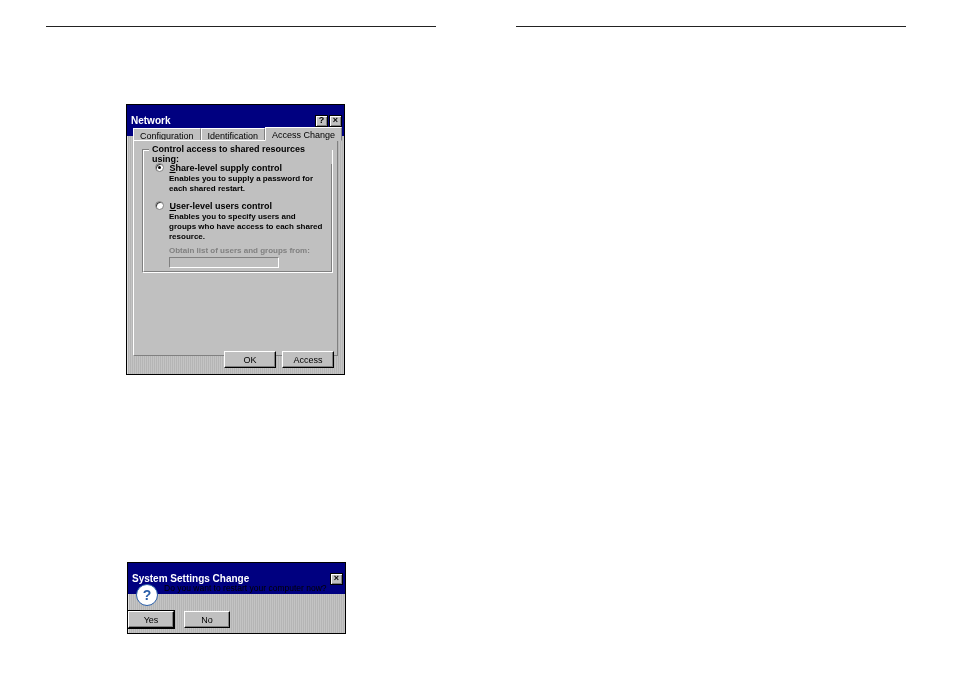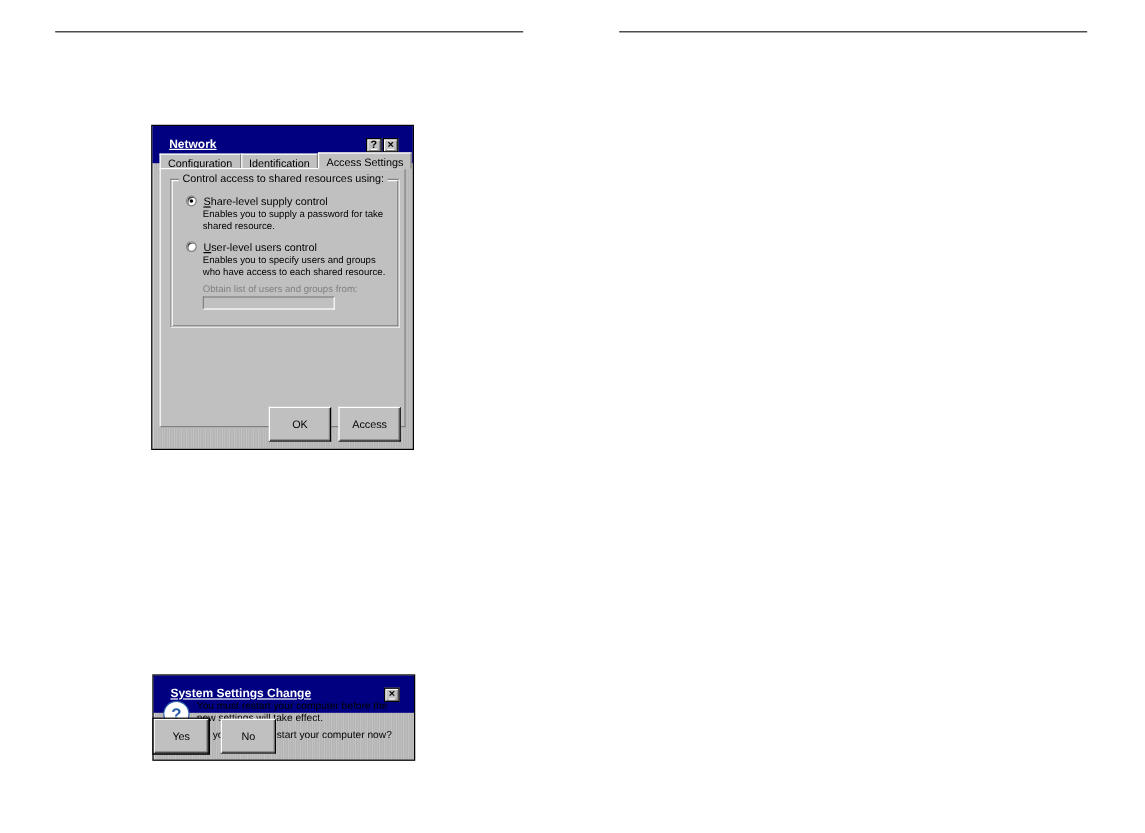--- a/index.html
+++ b/index.html
@@ -34,24 +34,23 @@
     background-size: 2px 2px;
     border: 1px solid #000;
     box-shadow: inset 1px 1px 0 #dfdfdf;
   }
   .titlebar {
     display: flex;
     align-items: center;
     height: 31px;
     background: #000080;
     color: #fff;
-    padding: 0 12px;
+    padding: 0 2px;
     font-size: 10px;
     font-weight: bold;
-    text-decoration: underline;
   }
   .titlebar .title { flex: 1; padding-left: 2px; line-height: 15px; }
   .titlebar .tb-btn {
     width: 13px; height: 12px;
     background: #c0c0c0;
     border: 1px solid #000;
     box-shadow: inset 1px 1px 0 #fff, inset -1px -1px 0 #808080;
     margin-left: 1px;
     display: flex; align-items: center; justify-content: center;
     font-size: 9px; font-weight: bold; color: #000;
@@ -92,20 +91,21 @@
     border-right: 1px solid #808080;
     border-bottom: 1px solid #808080;
   }
   .groupbox {
     position: absolute;
     left: 8px; top: 8px; right: 4px; height: 124px;
     border-top: 1px solid #808080;
     border-left: 1px solid #808080;
     border-right: 1px solid #fff;
     border-bottom: 1px solid #fff;
+    font-weight: bold;
   }
   .groupbox-inner {
     position: absolute; inset: 0;
     border-top: 1px solid #fff;
     border-left: 1px solid #fff;
     border-right: 1px solid #808080;
     border-bottom: 1px solid #808080;
     margin: 0;
   }
   .groupbox-label {
@@ -160,21 +160,21 @@
     border-left: 1px solid #808080;
     border-right: 1px solid #fff;
     border-bottom: 1px solid #fff;
   }
   .dlg1 .btnrow {
     position: absolute;
     right: 10px; bottom: 6px;
     display: flex; gap: 6px;
   }
   .winbtn {
-    min-width: 52px; height: 29px;
+    min-width: 52px; height: 17px;
     background: #c0c0c0;
     border-top: 1px solid #fff;
     border-left: 1px solid #fff;
     border-right: 1px solid #000;
     border-bottom: 1px solid #000;
     box-shadow: inset -1px -1px 0 #808080;
     font-size: 9px;
     display: flex; align-items: center; justify-content: center;
     padding: 0 8px;
   }
@@ -231,32 +231,32 @@
 <div class="dlg1">
   <div class="titlebar">
     <span class="title">Network</span>
     <span class="tb-btn">?</span>
     <span class="tb-btn">×</span>
   </div>
 
   <div class="tabstrip">
     <div class="tab inactive">Configuration</div>
     <div class="tab inactive">Identification</div>
-    <div class="tab active">Access Settings</div>
+    <div class="tab active">Access Change</div>
   </div>
 
   <div class="tabpanel">
     <div class="groupbox">
       <div class="groupbox-inner"></div>
       <span class="groupbox-label">Control access to shared resources using:</span>
 
       <div class="radiorow" style="top:12px;">
         <span class="circle checked"></span>
         <span class="labeltxt"><span class="u">S</span><span>hare-level supply control</span></span>
-        <div class="hint">Enables you to supply a password for take shared resource.</div>
+        <div class="hint">Enables you to supply a password for each shared restart.</div>
       </div>
 
       <div class="radiorow" style="top:50px;">
         <span class="circle"></span>
         <span class="labeltxt"><span class="u">U</span><span>ser-level users control</span></span>
         <div class="hint">Enables you to specify users and groups who have access to each shared resource.</div>
         <div class="disabled-label">Obtain list of users and groups from:</div>
         <div class="disabled-input"></div>
       </div>
     </div>
@@ -269,21 +269,20 @@
 </div>
 
 <div class="dlg2">
   <div class="titlebar">
     <span class="title">System Settings Change</span>
     <span class="tb-btn">×</span>
   </div>
   <div class="body">
     <div class="qicon">?</div>
     <div class="msgs">
-      <div class="msg1">You must restart your computer before the new settings will take effect.</div>
       <div class="msg2">Do you want to restart your computer now?</div>
     </div>
   </div>
   <div class="btnrow2">
     <div class="winbtn defaultbtn">
         <span class="u">Yes</span>
       </div>
     <div class="winbtn">
         <span class="u">No</span>
       </div>

